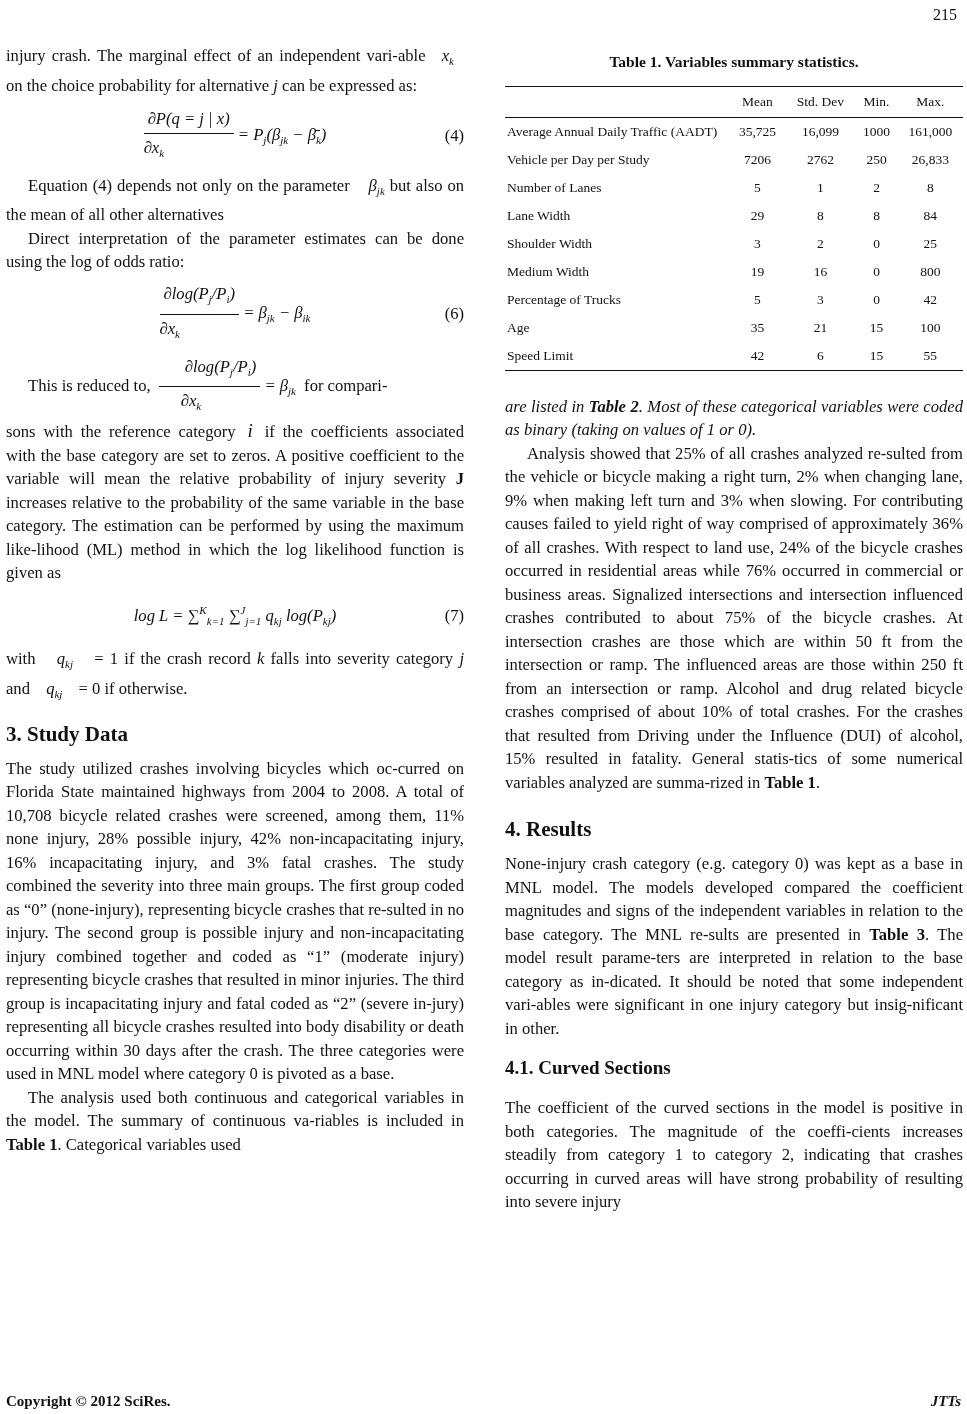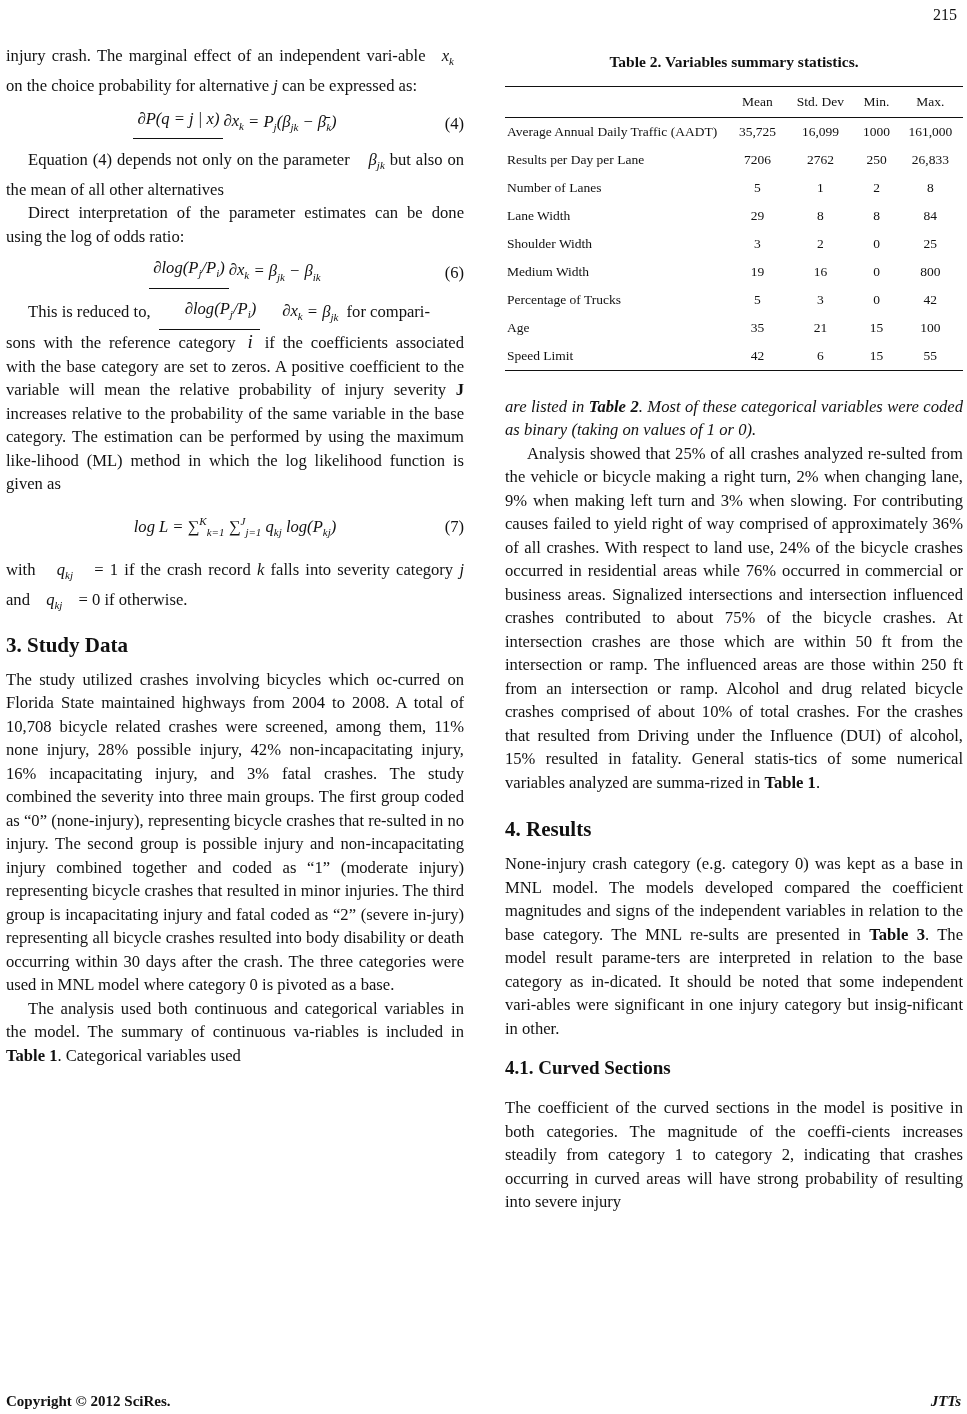--- a/index.html
+++ b/index.html
@@ -9,21 +9,21 @@
   .hdr .center{position:absolute;left:0;width:967px;text-align:center;top:0;}
   .hdr .pg{position:absolute;right:10px;top:0;}
   .col{position:absolute;top:44px;width:458px;font-size:16.6px;line-height:23.5px;text-align:justify;}
   .left{left:6px;}
   .right{left:505px;width:458px;}
   p{margin:0;}
   .ind{text-indent:22px;}
   .eq{position:relative;height:auto;margin:8px 0;font-family:"Liberation Serif",serif;font-style:italic;}
   .eq .body{text-align:center;}
   .eq .num{position:absolute;right:0;top:50%;transform:translateY(-50%);font-style:normal;}
-  .frac{display:inline-flex;vertical-align:middle;text-align:left;}
+  .frac{display:inline-flex;flex-direction:column;vertical-align:middle;text-align:left;}
   .frac .n{border-bottom:1px solid #111;padding:0 4px 2px;}
   .frac .d{padding-top:2px;}
   sub,sup{font-size:11px;}
   h2{font-size:21px;font-weight:bold;margin:14px 0 10px;line-height:26px;}
   h3{font-size:19px;font-weight:bold;margin:16px 0 16px;line-height:24px;}
   .tcap{text-align:center;font-weight:bold;font-size:15.5px;margin:6px 0 12px;}
   table{width:100%;border-collapse:collapse;font-size:13.5px;line-height:18px;}
   table th{font-weight:normal;padding:6px 2px;text-align:center;border-top:1.5px solid #111;border-bottom:1px solid #111;}
   table td{padding:5px 2px;text-align:center;}
   table td.lbl{text-align:left;width:49%;}
@@ -118,41 +118,41 @@
 
   <h2>3. Study Data</h2>
   <p>The study utilized crashes involving bicycles which oc-curred on Florida State maintained highways from 2004 to 2008. A total of 10,708 bicycle related crashes were screened, among them, 11% none injury, 28% possible injury, 42% non-incapacitating injury, 16% incapacitating injury, and 3% fatal crashes. The study combined the severity into three main groups. The first group coded as “0” (none-injury), representing bicycle crashes that re-sulted in no injury. The second group is possible injury and non-incapacitating injury combined together and coded as “1” (moderate injury) representing bicycle crashes that resulted in minor injuries. The third group is incapacitating injury and fatal coded as “2” (severe in-jury) representing all bicycle crashes resulted into body disability or death occurring within 30 days after the crash. The three categories were used in MNL model where category 0 is pivoted as a base.</p>
   <p class="ind">
     <span>The analysis used both continuous and categorical variables in the model. The summary of continuous va-riables is included in</span>
     <b>Table 1</b><span>. Categorical variables used</span>
   </p>
 </div>
 
 <div class="col right">
-  <div class="tcap">Table 2. Variables summary statistics.</div>
+  <div class="tcap">Table 1. Variables summary statistics.</div>
   <table>
     <thead>
       <tr>
         <th></th>
         <th>Mean</th>
         <th>Std. Dev</th>
         <th>Min.</th>
         <th>Max.</th>
       </tr>
     </thead>
     <tbody>
       <tr>
           <td class="lbl">Average Annual Daily Traffic (AADT)</td>
           <td>35,725</td>
           <td>16,099</td>
           <td>1000</td>
           <td>161,000</td>
         </tr>
       <tr>
-          <td class="lbl">Results per Day per Lane</td>
+          <td class="lbl">Vehicle per Day per Study</td>
           <td>7206</td>
           <td>2762</td>
           <td>250</td>
           <td>26,833</td>
         </tr>
       <tr>
           <td class="lbl">Number of Lanes</td>
           <td>5</td>
           <td>1</td>
           <td>2</td>

